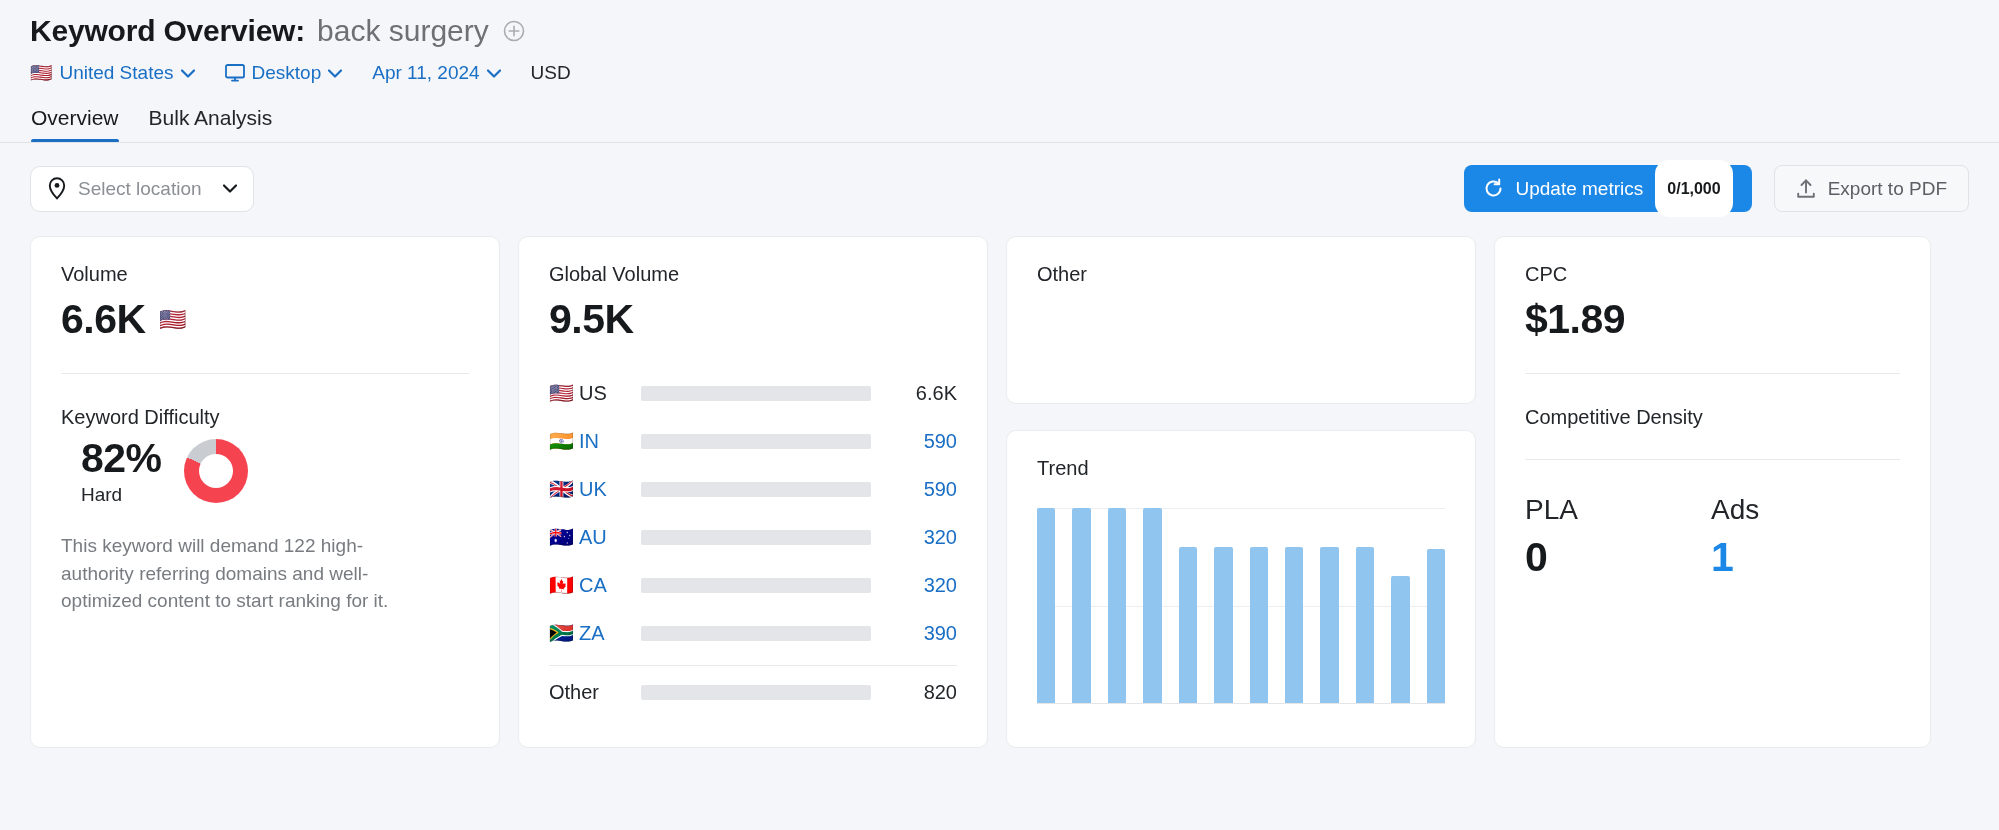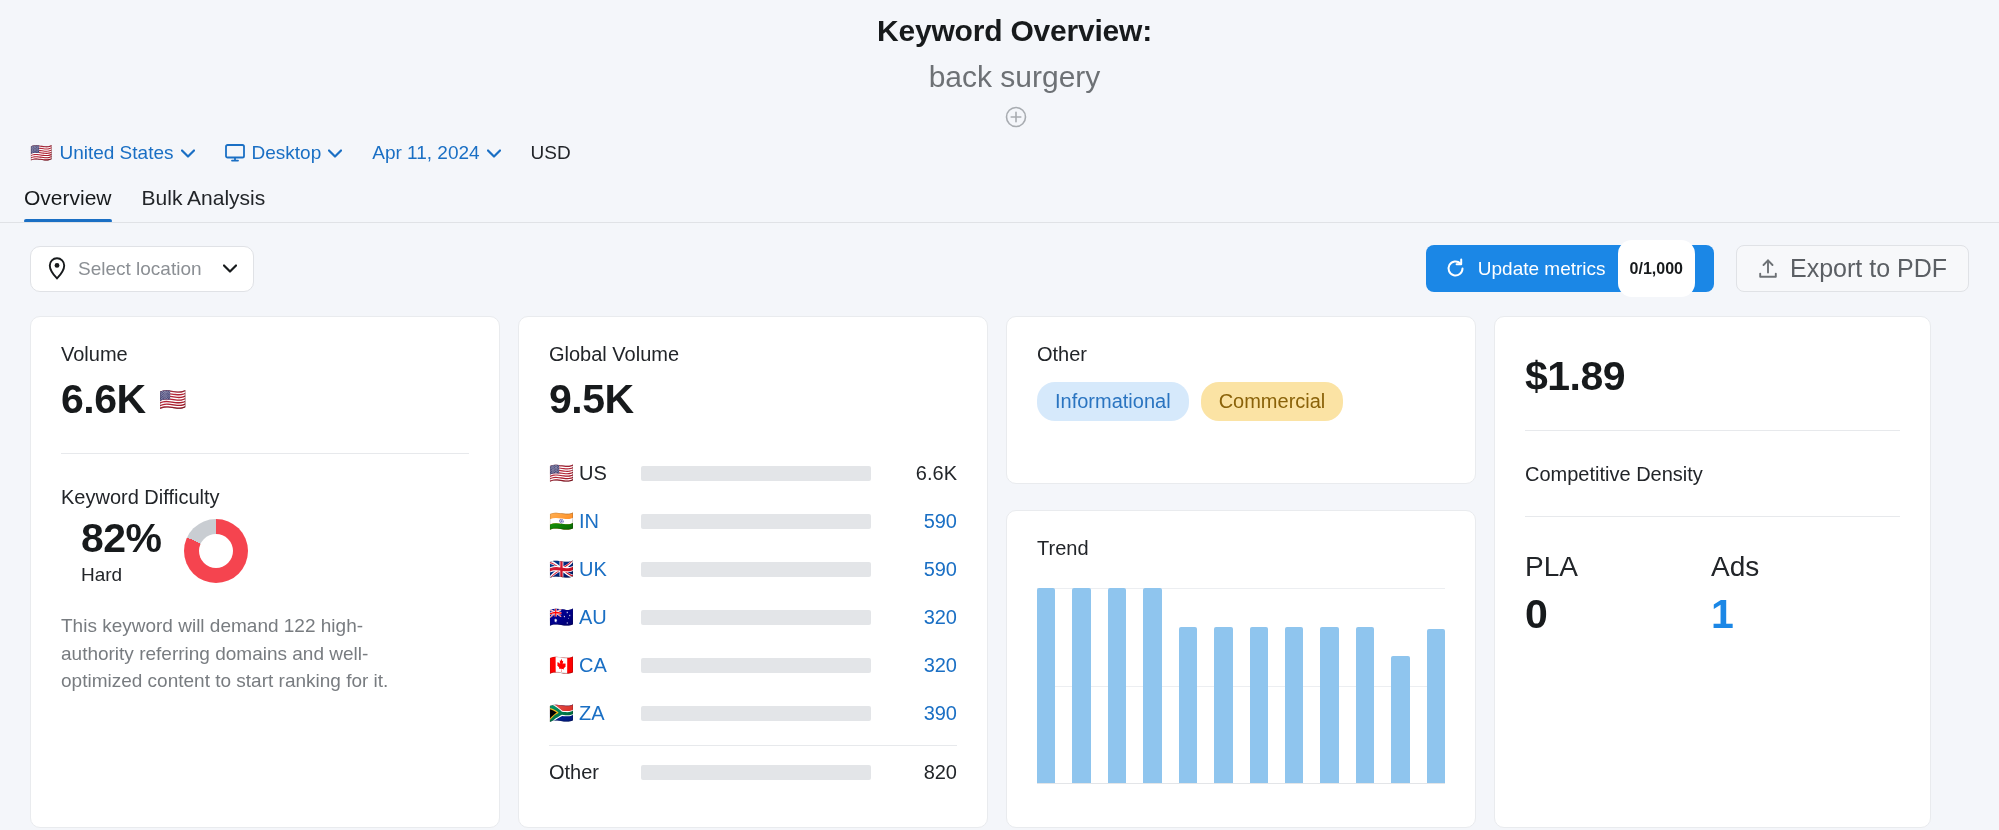--- a/index.html
+++ b/index.html
@@ -7,35 +7,35 @@
     width: 1999px; height: 830px;
     background: #f4f6fa;
     font-family: "Liberation Sans", sans-serif;
     color: #222529;
     overflow: hidden;
   }
   .page { position: relative; width: 1999px; height: 830px; }
 
   
   .header { padding: 14px 0 0 30px; }
-  .title-row { display: flex; align-items: center; gap: 12px; flex-direction: column; }
+  .title-row { display: flex; align-items: center; gap: 12px; }
   .title-main { font-size: 30px; font-weight: 700; letter-spacing: -.2px; color: #171a1c; }
   .title-kw { font-size: 30px; font-weight: 400; color: #6d7175; }
   .add-icon { width: 22px; height: 22px; flex: none; margin-left: 2px; }
   .add-icon svg { display:block; }
 
   .meta-row { display: flex; align-items: center; gap: 30px; margin-top: 14px; }
   .meta-item { display: flex; align-items: center; gap: 7px; font-size: 19px; color: #1a6fc4; }
   .meta-item .flagemoji { font-size: 18px; line-height: 1; }
   .meta-item.plain { color: #222529; }
   .caret { display:block; }
   .desktop-ico { display:block; }
 
   
-  .tabs { position: relative; margin-top: 22px; padding-left: 24px; }
+  .tabs { position: relative; margin-top: 22px; padding-left: 31px; }
   .tabs-inner { display: flex; gap: 30px; align-items: flex-end; }
   .tab { font-size: 21px; color: #222529; padding-bottom: 13px; position: relative; }
   .tab.active { color: #171a1c; }
   .tab.active::after {
     content: ""; position: absolute; left: 0; right: 0; bottom: 0;
     height: 4px; background: #1a6fc4; border-radius: 2px;
   }
   .tabs-rule { position: absolute; left: 0; right: 0; bottom: 0; height: 1px; background: #e0e2e6; }
 
   
@@ -55,21 +55,21 @@
     background: #1b87e6; color: #fff; border: none; border-radius: 8px;
     height: 47px; padding: 0 19px; font-size: 19px; font-family: inherit;
   }
   .btn-update .badge {
     background: #fff; color: #171a1c; border-radius: 14px;
     font-size: 16px; font-weight: 700; padding: 19px 12px; line-height: 1.2;
   }
   .btn-export {
     display: inline-flex; align-items: center; gap: 12px;
     background: #f7f8fa; color: #5b5f64; border: 1px solid #e0e2e6; border-radius: 8px;
-    height: 47px; padding: 0 21px; font-size: 25px; font-family: inherit;
+    height: 47px; padding: 0 21px; font-size: 19px; font-family: inherit;
   }
 
   
   .grid { display: flex; gap: 18px; padding: 24px 30px 0 30px; align-items: flex-start; }
   .card { background: #fff; border: 1px solid #e9ebee; border-radius: 10px; }
   .col-vol   { width: 470px; height: 512px; padding: 26px 30px; }
   .col-glob  { width: 470px; height: 512px; padding: 26px 30px; }
   .col-mid   { width: 470px; display: flex; flex-direction: column; gap: 26px; }
   .card-intent { padding: 26px 30px 30px 30px; height: 168px; }
   .card-trend  { padding: 26px 30px 22px 30px; height: 318px; }
@@ -292,24 +292,20 @@
         <span class="gv-track">
           <span class="gv-fill" id="other-fill" style="width: 9%;"></span>
         </span>
         <span class="gv-val dark">820</span>
       </div>
     </div>
 
     <div class="col-mid">
       <div class="card card-intent">
         <div class="card-label">Other</div>
-        <div class="pills">
-          <span class="pill pill-informational">Informational</span>
-          <span class="pill pill-commercial">Commercial</span>
-        </div>
       </div>
 
       <div class="card card-trend">
         <div class="card-label">Trend</div>
         <div class="trend-chart">
           <div class="trend-grid">
             <div class="gridline" style="top:0"></div>
             <div class="gridline" style="top:50%"></div>
           </div>
           <div class="baseline"></div>
@@ -325,20 +321,21 @@
               <div class="bar" style="height: 80%; background: rgb(143, 197, 238);"></div>
               <div class="bar" style="height: 80%; background: rgb(143, 197, 238);"></div>
               <div class="bar" style="height: 65%; background: rgb(143, 197, 238);"></div>
               <div class="bar" style="height: 79%; background: rgb(143, 197, 238);"></div>
             </div>
         </div>
       </div>
     </div>
 
     <div class="card col-cpc">
+      <div class="card-label">CPC</div>
       <div class="value-row">
         <span class="big-value">$1.89</span>
       </div>
       <div class="divider"></div>
 
       <div class="cpc-sub">
         <div class="card-label">Competitive Density</div>
       </div>
       <div class="divider"></div>
 

